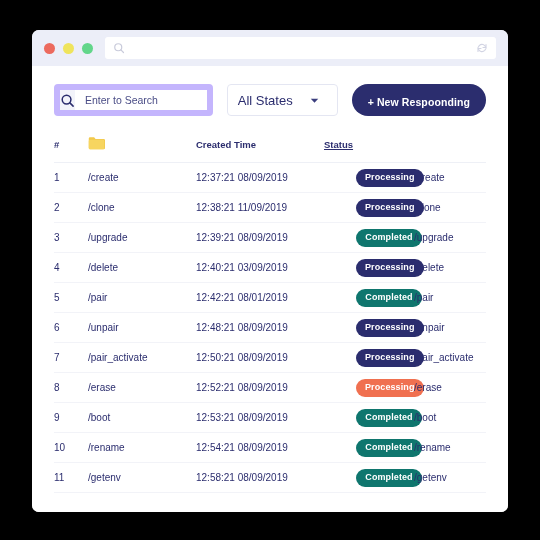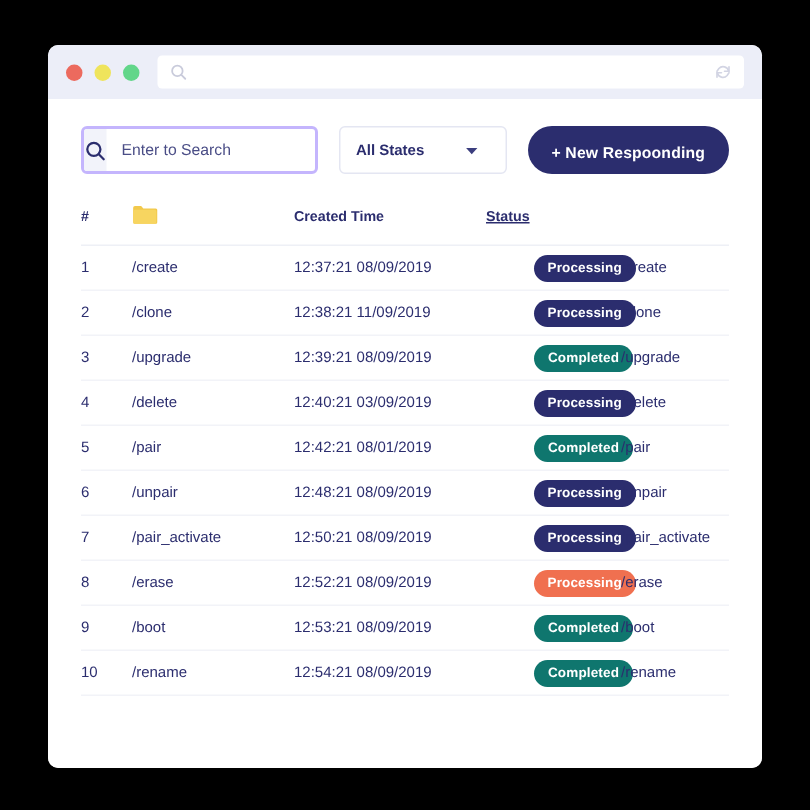--- a/index.html
+++ b/index.html
@@ -92,21 +92,21 @@
     align-items: center;
     gap: 14px;
     margin-bottom: 16px;
   }
 
   .search-group {
     display: flex;
     align-items: stretch;
     width: 187px;
     height: 32px;
-    border: 2px solid #c4b5fd;
+    border: 6px solid #c4b5fd;
     border-radius: 4px;
     overflow: hidden;
     background: #fff;
   }
   .search-icon-box {
     width: 34px;
     background: #f2f3fa;
     display: flex;
     align-items: center;
     justify-content: center;
@@ -136,24 +136,23 @@
     width: 128px;
     height: 32px;
     border: 1px solid #e4e6f2;
     border-radius: 4px;
     background: #fff;
     display: flex;
     align-items: center;
     padding: 0 10px;
   }
   .select-value {
-    font-size: 10px;
+    font-size: 13px;
     color: #2b2d6e;
     flex: 1;
-    font-weight: bold;
   }
 
   .primary-btn {
     height: 32px;
     padding: 12px 16px;
     background: #2b2d6e;
     color: #ffffff;
     border: none;
     border-radius: 16px;
     font-family: "Liberation Sans", sans-serif;
@@ -352,18 +351,25 @@
               <td class="col-status"><span class="badge completed">Completed</span></td>
               <td class="col-path">/boot</td>
             </tr>
             <tr>
               <td class="col-idx">10</td>
               <td class="col-name">/rename</td>
               <td class="col-time">12:54:21 08/09/2019</td>
               <td class="col-status"><span class="badge completed">Completed</span></td>
               <td class="col-path">/rename</td>
             </tr>
+            <tr>
+              <td class="col-idx">11</td>
+              <td class="col-name">/getenv</td>
+              <td class="col-time">12:58:21 08/09/2019</td>
+              <td class="col-status"><span class="badge completed">Completed</span></td>
+              <td class="col-path">/getenv</td>
+            </tr>
           </tbody>
       </table>
 
     </div>
   </div>
 </div>
 
 </body></html>

